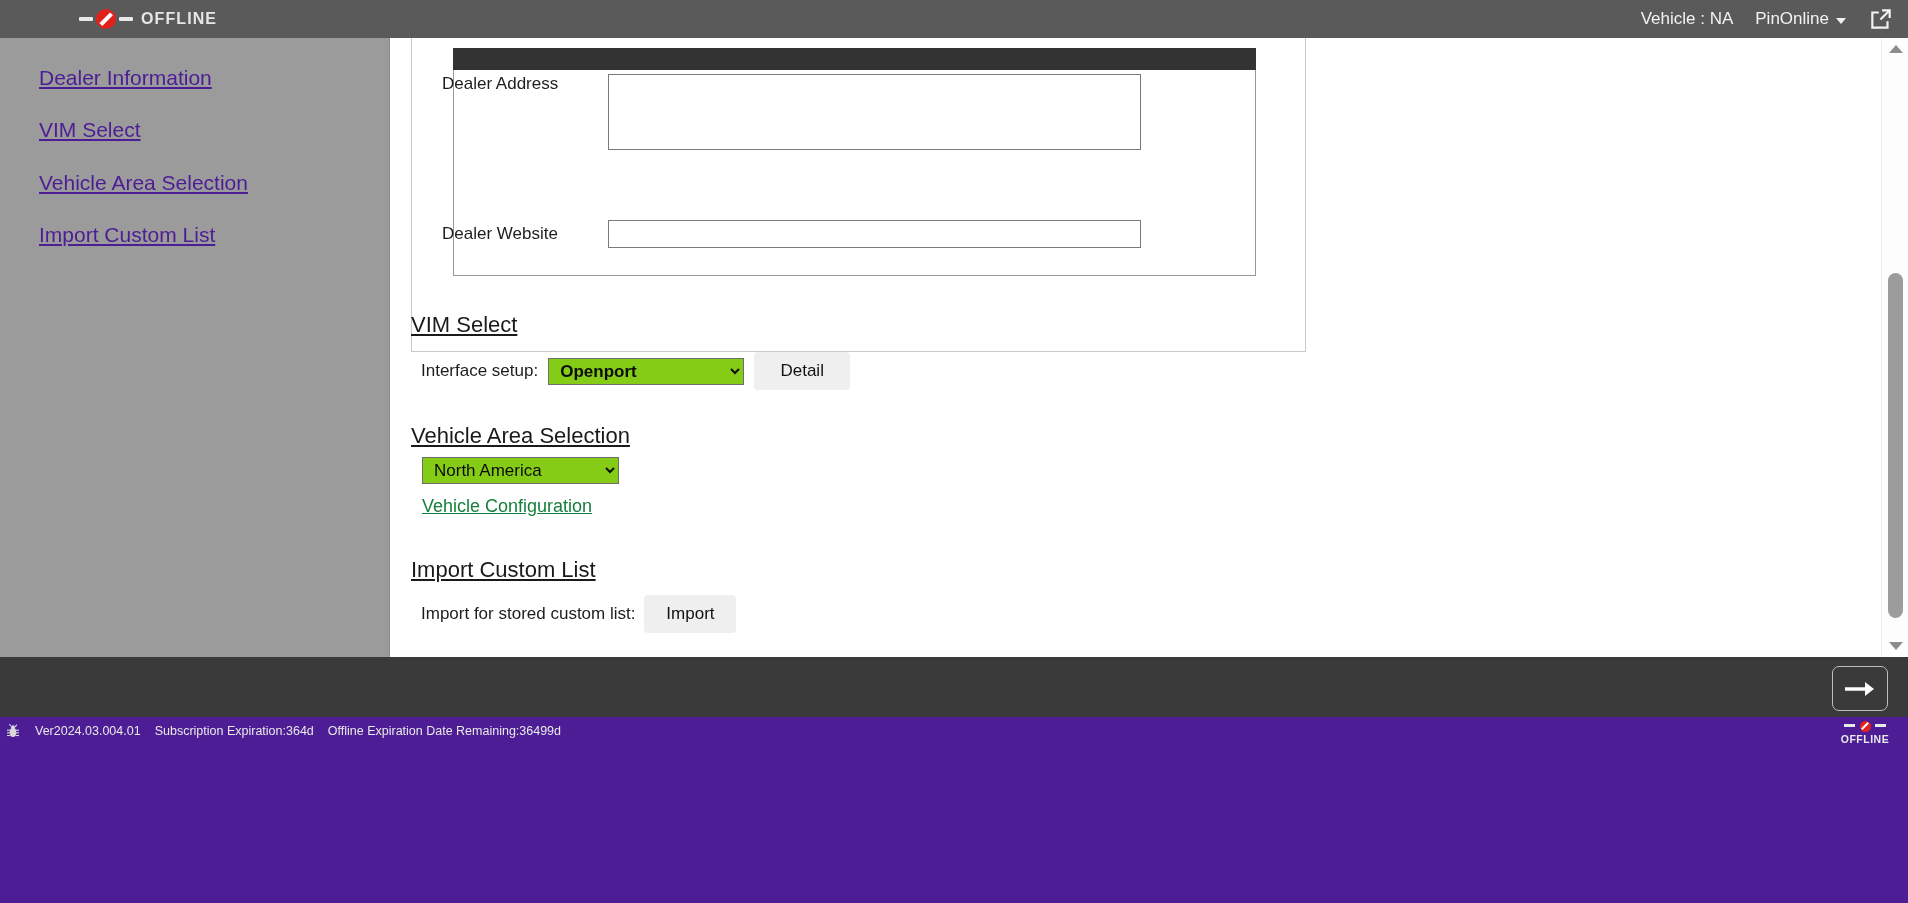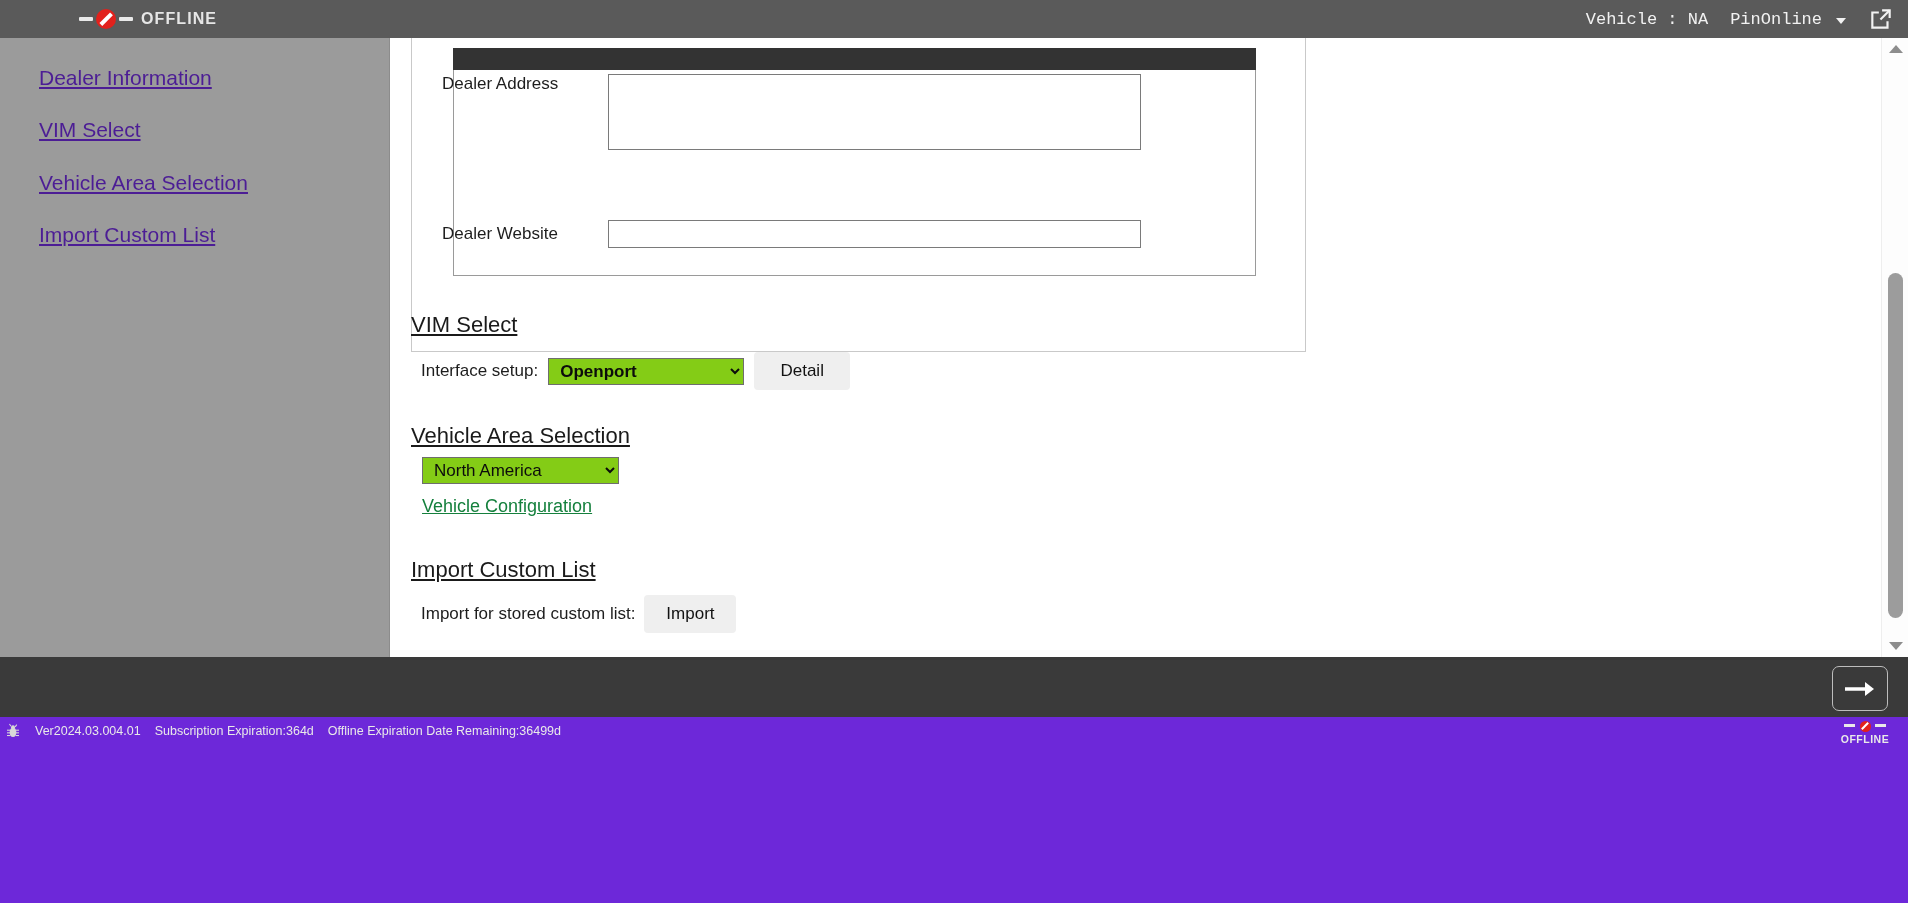--- a/index.html
+++ b/index.html
@@ -74,27 +74,26 @@
     font-weight: 600;
   }
   .topbar-right {
     margin-left: auto;
     display: flex;
     align-items: center;
     color: #f2f2f2;
     font-size: 17px;
     padding-right: 14px;
     gap: 22px;
-    font-family: Liberation Mono, monospace;
   }
   .vehicle-status { white-space: nowrap; }
   .pin-dropdown {
     display: flex;
     align-items: center;
-    gap: 14px;
+    gap: 7px;
     cursor: pointer;
     white-space: nowrap;
   }
   .caret-down {
     width: 0; height: 0;
     border-left: 5px solid transparent;
     border-right: 5px solid transparent;
     border-top: 6px solid #f2f2f2;
     margin-top: 3px;
   }
@@ -337,21 +336,21 @@
     cursor: pointer;
   }
   .next-btn svg { display: block; }
 
   
   .statusbar {
     position: absolute;
     left: 0; top: 717px;
     width: 1908px;
     height: 186px;
-    background: #6d28d9;
+    background: #4c1d95;
   }
   .statusline {
     position: absolute;
     left: 0; top: 0;
     width: 1908px;
     height: 28px;
     display: flex;
     align-items: center;
     gap: 14px;
     padding-left: 5px;

